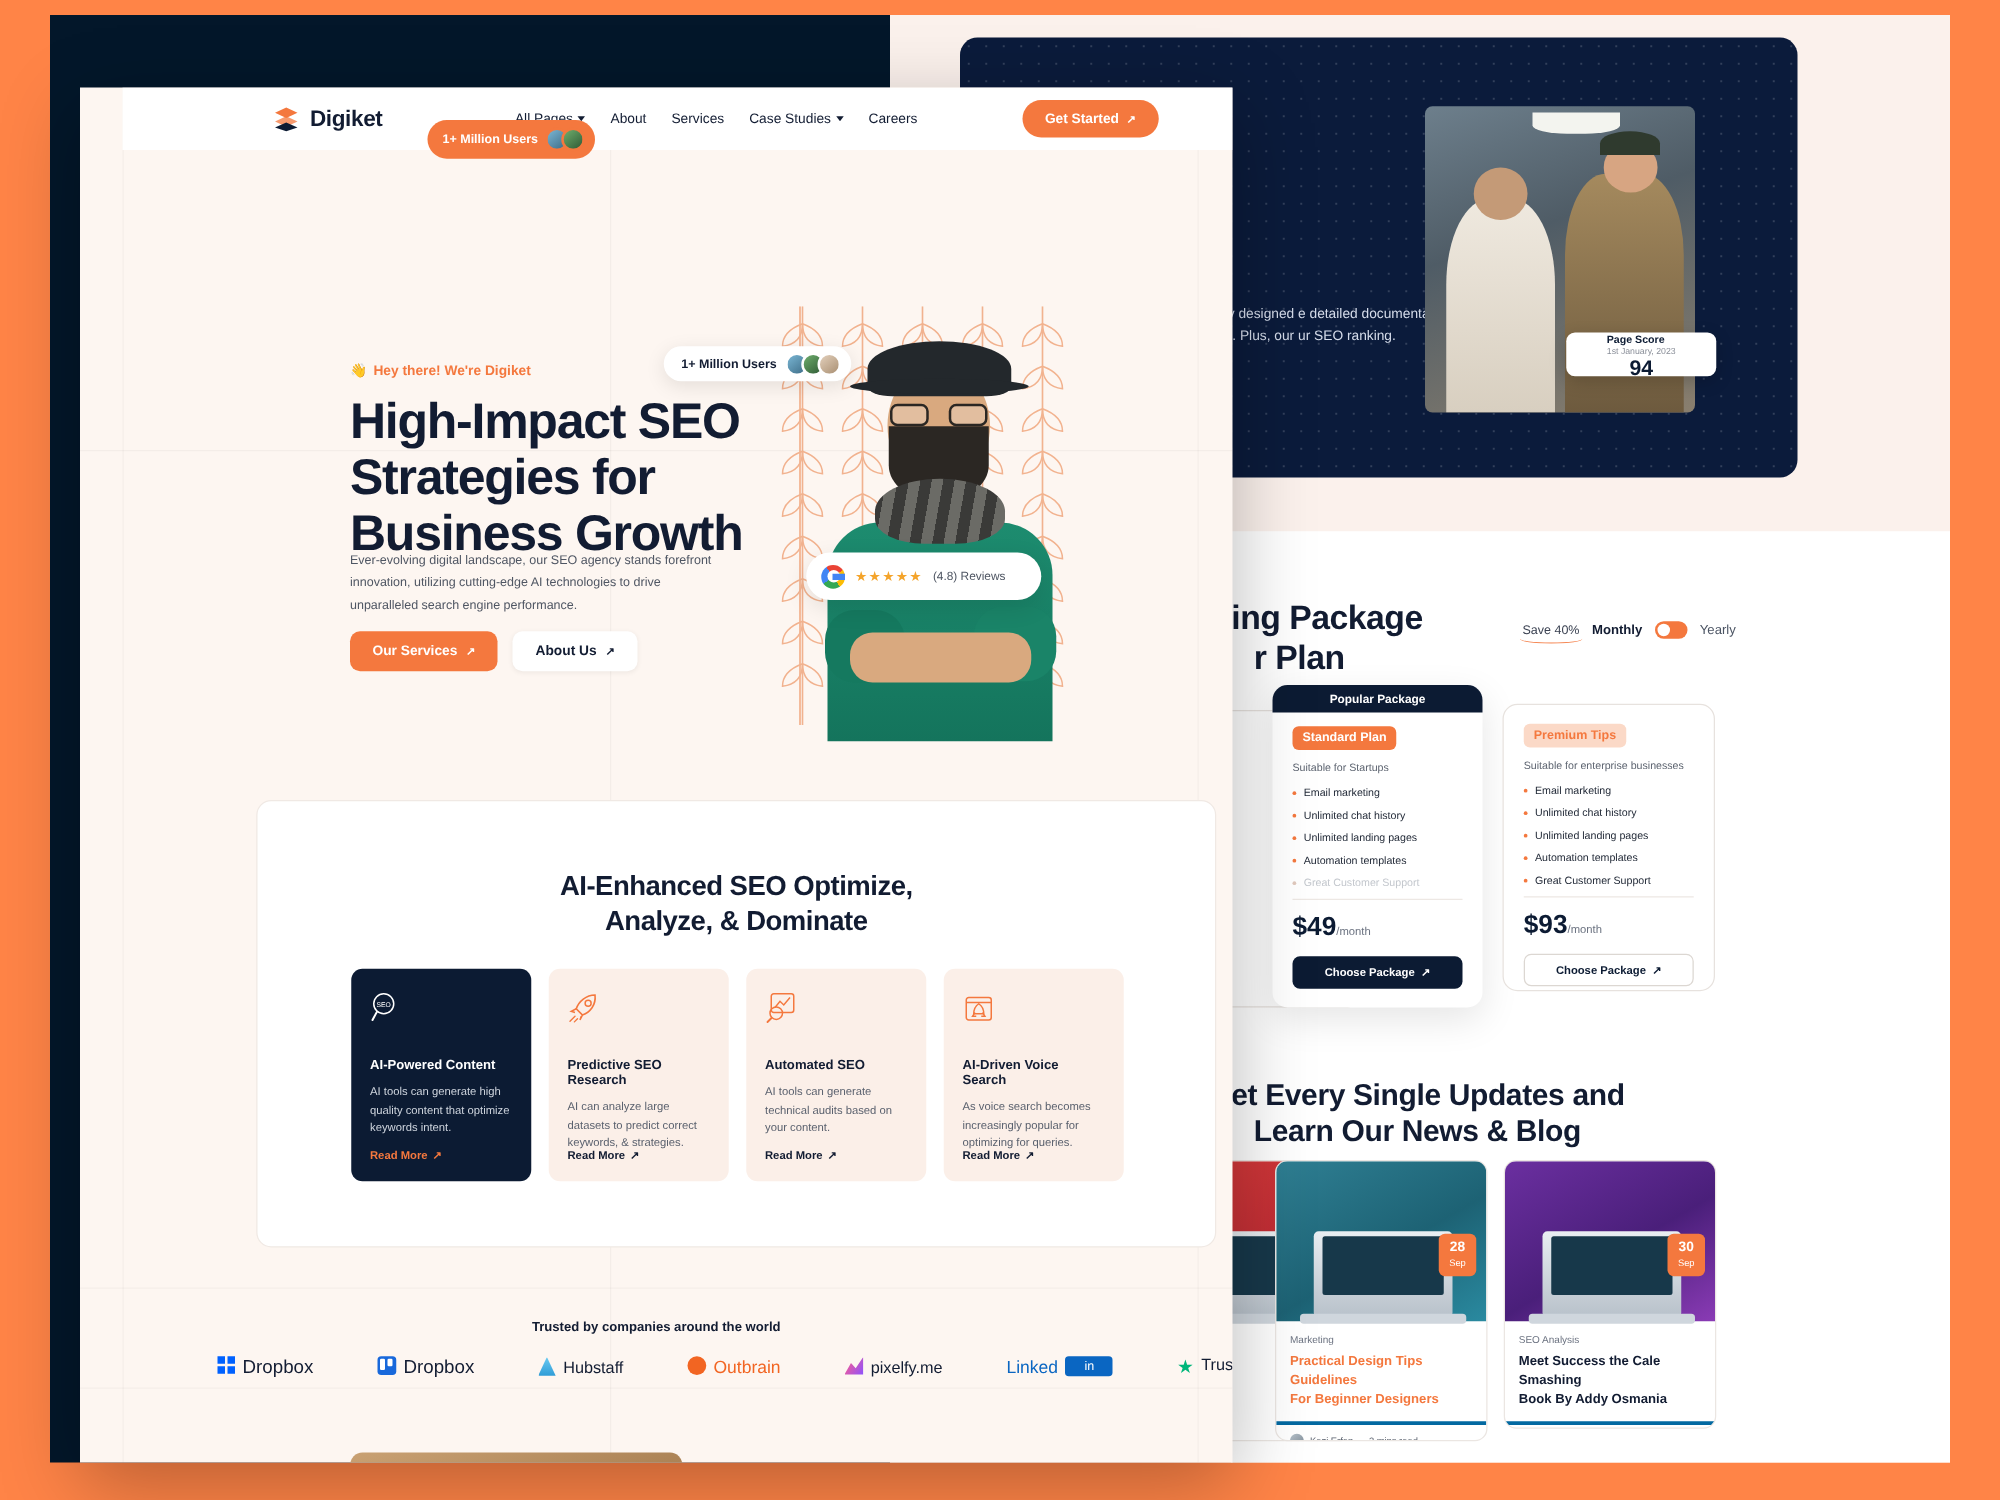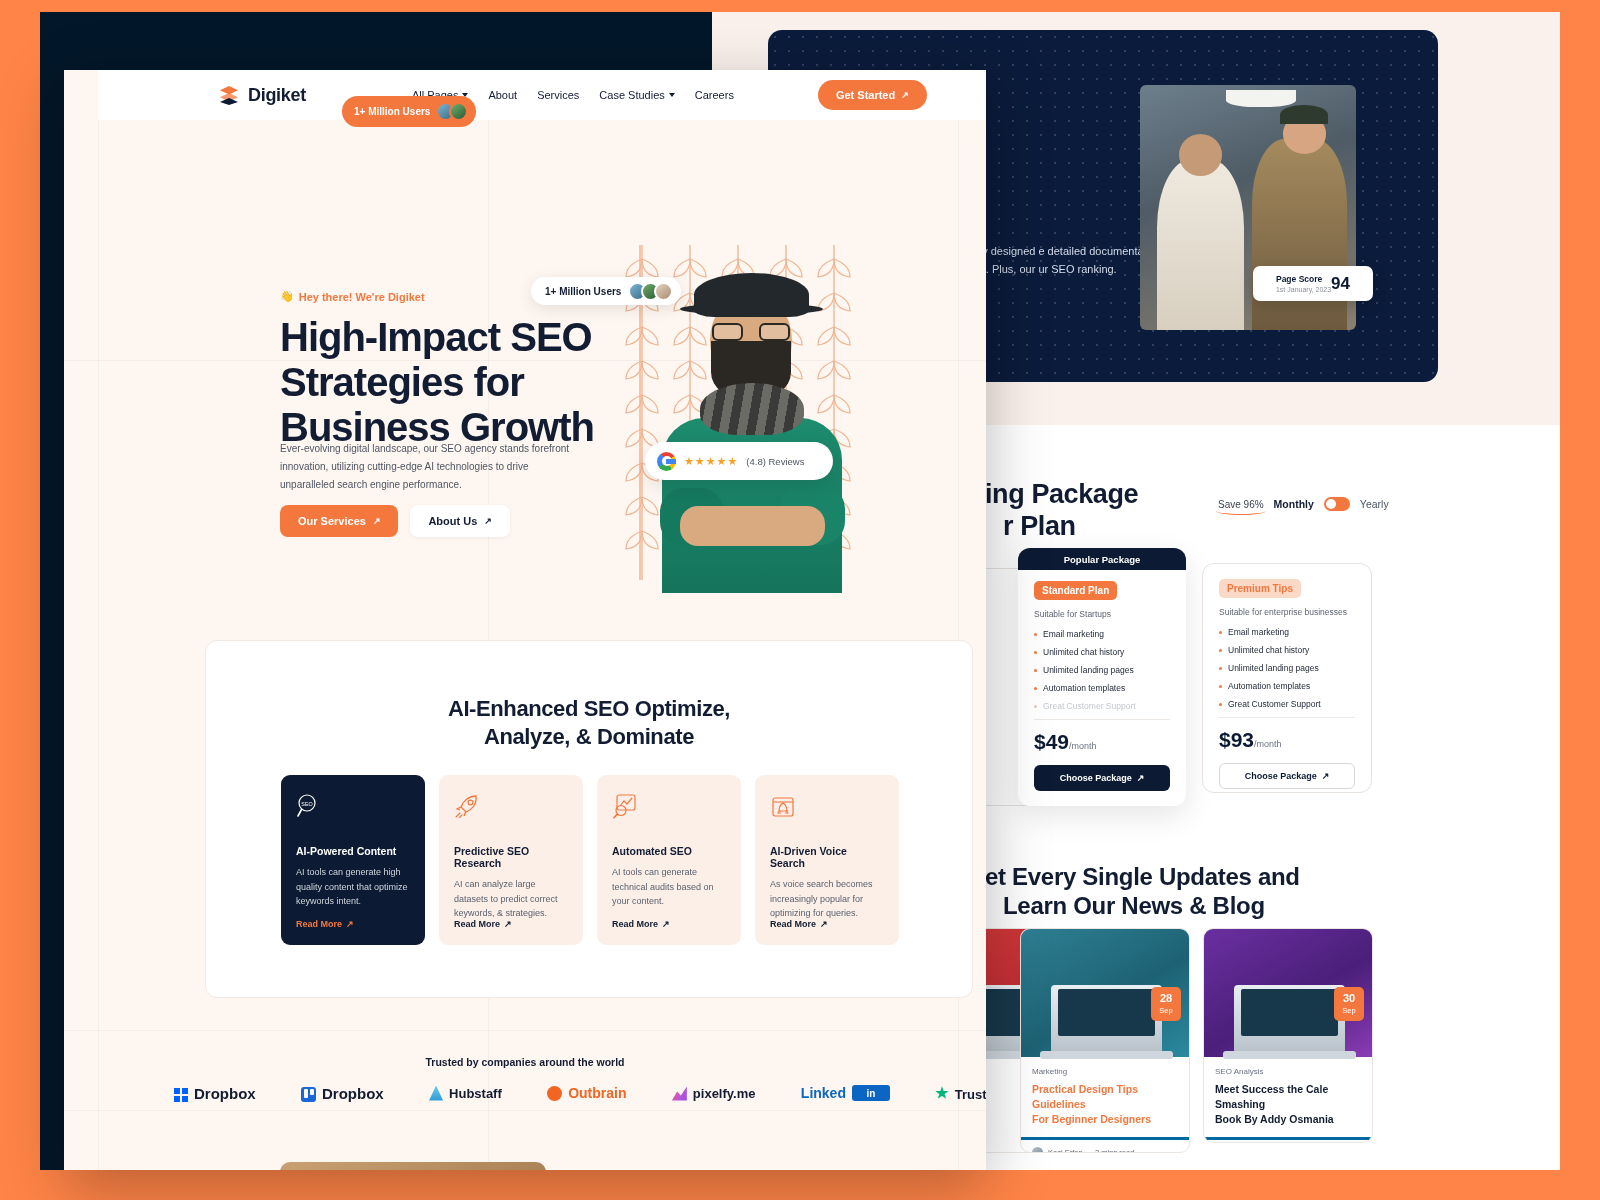--- a/index.html
+++ b/index.html
@@ -100,24 +100,25 @@
   .av { width: 19px; height: 19px; border-radius: 50%; border: 2px solid #F4783E; margin-left: -6px; }
   .av:first-child { margin-left: 0; }
   .av1 { background: linear-gradient(140deg,#7ab6d4,#3d6c86); }
   .av2 { background: linear-gradient(140deg,#6fae6d,#2f5a35); }
   .av3 { background: linear-gradient(140deg,#e3d0bc,#a98f72); }
 
   .score-card {
     position: absolute; left: 1253px; top: 266px;
     width: 120px; height: 35px;
     background: #fff; border-radius: 7px;
-    display: flex; align-items: center; justify-content: center;
+    display: flex; align-items: center; justify-content: space-between;
     padding: 0 9px;
     box-shadow: 0 4px 14px rgba(0,0,0,.18);
     z-index: 30;
+    flex-direction: column;
   }
   .score-card .sc-l1 { font-size: 8.5px; font-weight: 700; color:#0C1B33; }
   .score-card .sc-l2 { font-size: 7px; color:#8a8f99; margin-top:2px; }
   .score-card .sc-v { font-size: 17px; font-weight: 700; color:#0C1B33; }
 
   
   .pricing-head {
     position: absolute; left: 985px; top: 478px; width: 420px;
     font-size: 27px; font-weight: 700; color: #121C32; line-height: 1.2;
     letter-spacing: -0.4px;
@@ -345,21 +346,21 @@
 
   
   .trusted-label {
     position:absolute; left:0; right:0; top:986px; text-align:center;
     font-size:10.5px; font-weight:700; color:#121C32;
   }
   .logos {
     position:absolute; left:70px; top:1014px; width:880px;
     display:flex; align-items:center; justify-content:space-between;
   }
-  .logo { display:flex; align-items:flex-end; gap:6px; font-size:15px; font-weight:700; color:#121C32;padding-left:40px; }
+  .logo { display:flex; align-items:flex-start; gap:6px; font-size:15px; font-weight:400; color:#121C32;padding-left:40px; }
   .lg-dropbox { width:14px;height:14px; position:relative; }
   .lg-dropbox i { position:absolute; width:6px;height:6px;background:#0061FF; }
   .lg-trello { width:15px;height:15px;background:#1868DB;border-radius:3px; position:relative;}
   .lg-trello::before{content:"";position:absolute;left:2.5px;top:2.5px;width:4px;height:9px;background:#fff;border-radius:1px;}
   .lg-trello::after{content:"";position:absolute;right:2.5px;top:2.5px;width:4px;height:6px;background:#fff;border-radius:1px;}
   .lg-hub { width:14px;height:15px;background:linear-gradient(180deg,#69C9F1,#2E9BD6); clip-path: polygon(50% 0,100% 100%,0 100%); }
   .lg-out { width:15px;height:15px;border-radius:50%;background:#F26522; }
   .lg-pix { width:15px;height:14px;background:linear-gradient(120deg,#FF5C8A,#8C52FF); clip-path: polygon(0 100%,35% 35%,60% 65%,100% 0,100% 100%); }
   .lg-li { background:#0A66C2;color:#fff;border-radius:3px;width:38px;height:16px;display:flex;align-items:center;justify-content:center;font-size:10px; }
   .lg-tp { color:#00B67A; font-size:15px; }
@@ -410,21 +411,21 @@
     </div>
     <div class="sc-v">94</div>
   </div>
 
   <div class="pricing-head">
     <div>ing Package</div>
     <div class="l2">r Plan</div>
   </div>
 
   <div class="billing-toggle">
-    <div class="save-badge">Save 96%</div>
+    <div class="save-badge">Save 40%</div>
     <div class="bt-label">Monthly</div>
     <div class="switch"></div>
     <div class="bt-label off">Yearly</div>
   </div>
 
   <div class="price-card pc-left"></div>
 
   <div class="price-card pc-mid">
     <div class="popular-banner">Popular Package</div>
     <div class="pc-body">

